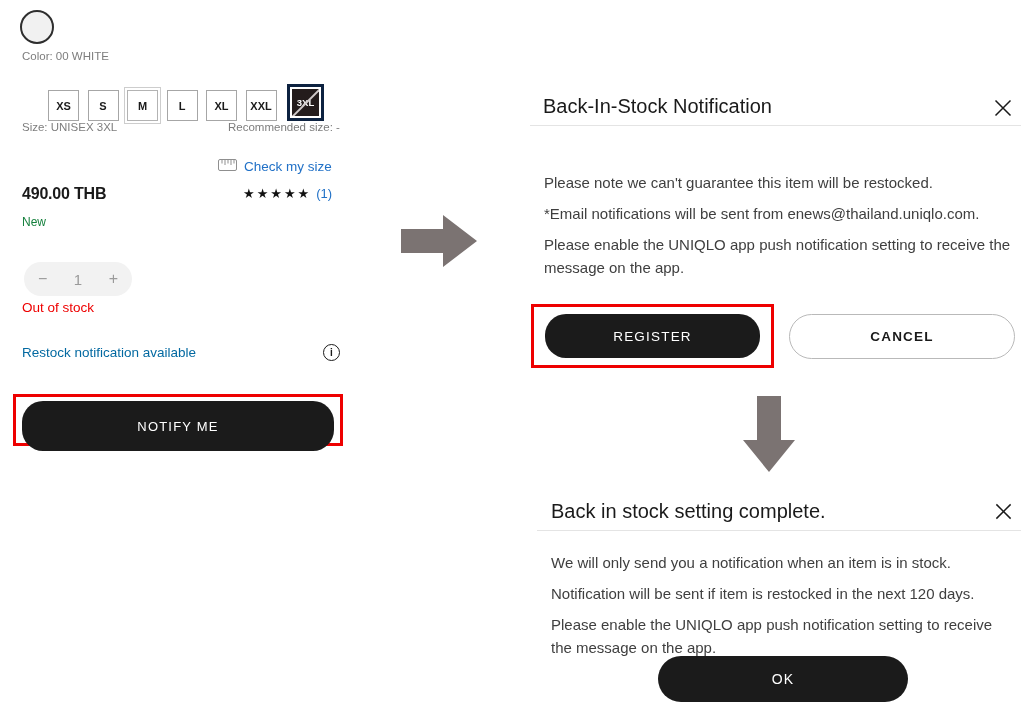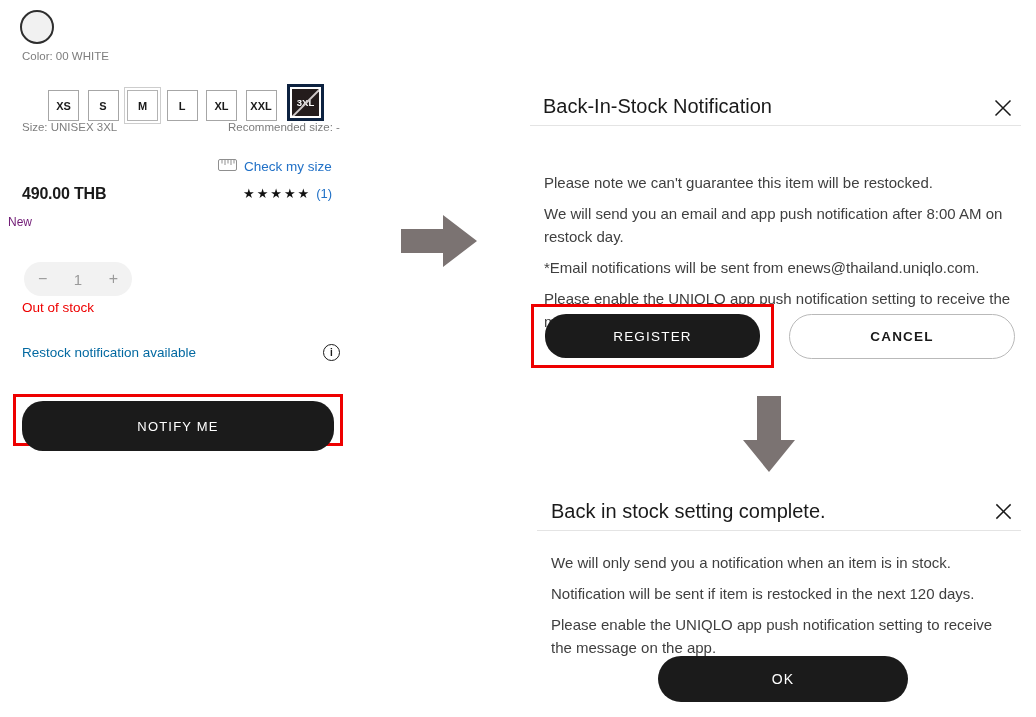--- a/index.html
+++ b/index.html
@@ -40,21 +40,21 @@
   .size-label-row { left:22px; top:121px; font-size:11.5px; color:#7d7d7d; }
   .rec-size { left:228px; top:121px; font-size:11.5px; color:#7d7d7d; }
 
   .check-size { left:218px; top:157px; display:flex; align-items:center; gap:7px; cursor:pointer; }
   .check-size a { font-size:13.5px; color:#2171c7; text-decoration:none; }
 
   .price { left:22px; top:185px; font-size:16px; font-weight:bold; letter-spacing:-0.2px; }
   .rating { left:243px; top:186px; font-size:13px; display:flex; align-items:center; gap:5px; }
   .rating .stars { color:#111; letter-spacing:2px; }
   .rating .count { color:#2171c7; cursor:pointer; }
-  .new-badge { left:8px; top:215px; font-size:12px; color:#701a75; }
+  .new-badge { left:22px; top:215px; font-size:12px; color:#15803d; }
 
   .stepper {
     left:24px; top:262px; width:108px; height:34px; border-radius:17px;
     background:#f2f2f2; display:flex; align-items:center; justify-content:space-between;
     padding:0 14px; color:#9a9a9a; font-size:15px;
   }
   .stepper .op { cursor:pointer; font-size:16px; }
   .oos { left:22px; top:300px; font-size:13.5px; color:#ee0000; }
 
   .restock { left:22px; top:345px; font-size:13.5px; color:#0369a1; }
@@ -183,21 +183,20 @@
 
   <div class="abs modal-title m1-title">Back-In-Stock Notification</div>
   <button class="abs close-btn m1-close">
     <svg width="20" height="20" viewBox="0 0 20 20">
         <path d="M2.5 2.5 L17.5 17.5 M17.5 2.5 L2.5 17.5" stroke="#1a1a1a" stroke-width="1.5"></path>
       </svg>
   </button>
   <div class="abs divider m1-divider"></div>
   <div class="abs mbody m1-body">
     <p>Please note we can't guarantee this item will be restocked.</p>
-    <p>We will send you an email and app push notification after 8:00 AM on restock day.</p>
     <p>*Email notifications will be sent from enews@thailand.uniqlo.com.</p>
     <p>Please enable the UNIQLO app push notification setting to receive the message on the app.</p>
   </div>
   <div class="abs hl-box register-hl"></div>
   <button class="abs pill-black register-btn">REGISTER</button>
   <button class="abs cancel-btn">CANCEL</button>
 
   <div class="abs modal-title m2-title">Back in stock setting complete.</div>
   <button class="abs close-btn m2-close">
     <svg width="19" height="19" viewBox="0 0 20 20">

